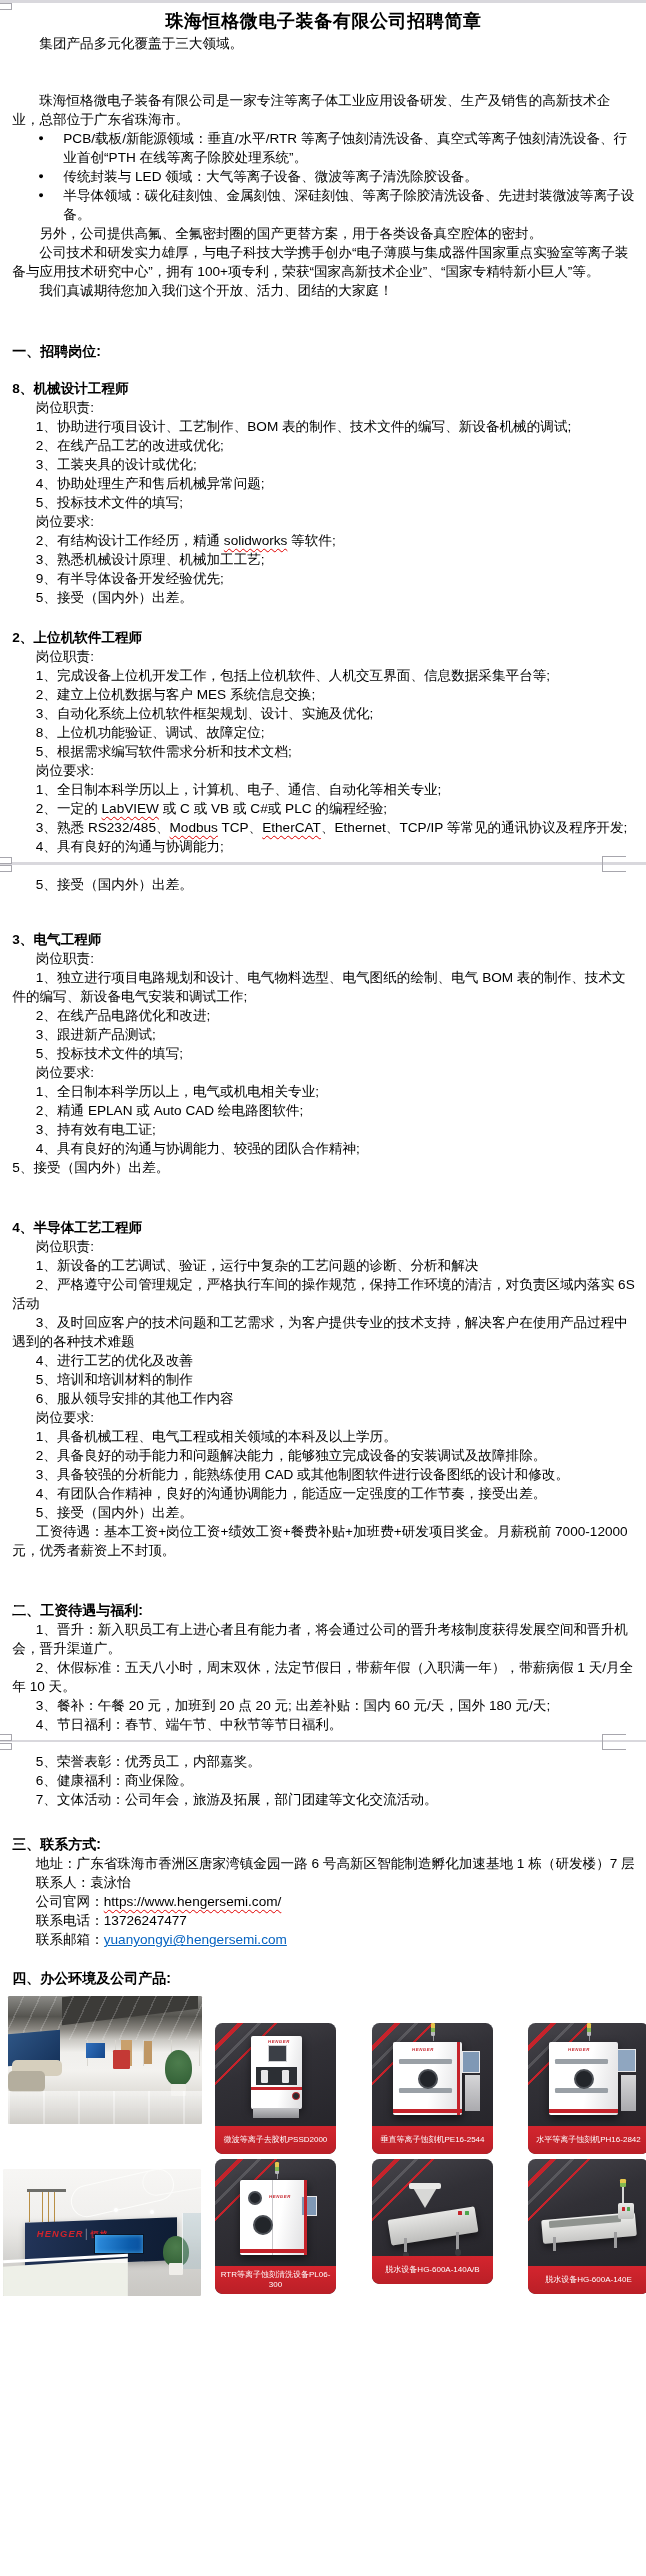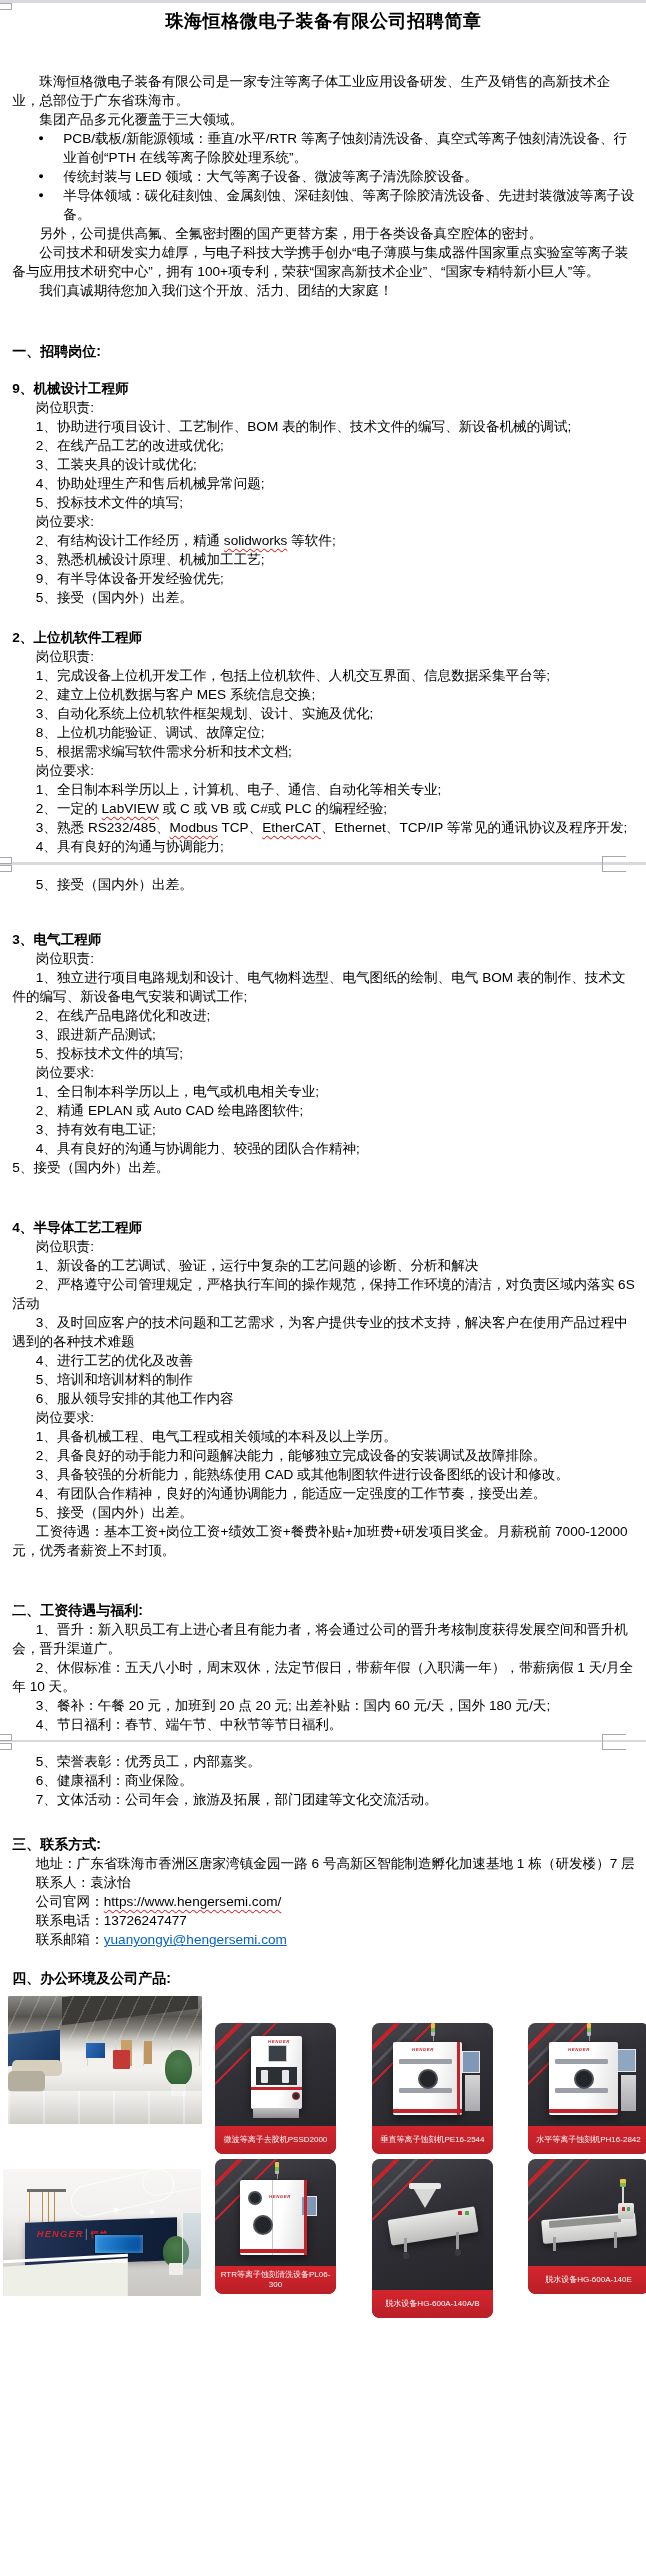--- a/index.html
+++ b/index.html
@@ -28,50 +28,50 @@
   .gallery{position:relative;height:312px;margin:8.6px -12.3px 0;}
   .photo{position:absolute;overflow:hidden;border-radius:1.2px;}
   #photo1{left:8px;top:0;width:194px;height:128px;background:linear-gradient(180deg,#8b8a86 0%,#55544f 16%,#8a8781 26%,#c9c7c2 34%,#f0efec 44%,#f3f2ef 58%,#e2e0db 74%,#d2d0cb 100%);}
   #photo2{left:3.1px;top:173px;width:198px;height:127px;background:linear-gradient(180deg,#f7f6f4 0%,#f1f0ee 36%,#e6e5e2 52%,#d4d3d0 70%,#c9c7c3 100%);}
   .abs{position:absolute;}
   .pcard{position:absolute;width:121px;border-radius:7.4px;background:linear-gradient(160deg,#47464c 0%,#313036 35%,#232227 100%);overflow:hidden;}
   #card1{left:215px;top:27px;height:131px;}
   #card2{left:372px;top:27px;height:131px;}
   #card3{left:528px;top:27px;height:131px;}
   #card4{left:215px;top:163px;height:135px;}
-  #card5{left:372px;top:163px;height:159px;}
+  #card5{left:372px;top:163px;height:125px;}
   #card6{left:528px;top:163px;height:135px;}
   .slash{position:absolute;top:0;left:0;width:80px;height:80px;background:linear-gradient(135deg,transparent 16px,#c5232b 16px,#c5232b 20px,transparent 20px,transparent 30px,rgba(255,255,255,.14) 30px,rgba(255,255,255,.14) 33px,transparent 33px,transparent 42px,#c5232b 42px,#c5232b 44px,transparent 44px);}
   .plabel{position:absolute;left:0;right:0;bottom:0;height:28px;background:linear-gradient(180deg,#d4252e 0%,#ba1f27 100%);color:#fff;font-size:8px;line-height:10px;display:flex;align-items:center;justify-content:center;text-align:center;padding:0 5px;box-sizing:border-box;}
   .art{position:absolute;left:0;right:0;top:0;bottom:28px;}
   .brandtag{position:absolute;color:#c5232b;font-size:4.3px;font-weight:700;font-style:italic;letter-spacing:0.6px;}
   .tower{position:absolute;width:4.3px;height:12.3px;background:linear-gradient(180deg,#e5c64d 0 38%,#82b850 38% 72%,#b9b9bd 72% 100%);border-radius:1.2px;}
   .tower-stem{position:absolute;width:1.2px;height:6.2px;background:#9a9aa0;}
 </style>
 </head>
 <body>
 
 <div class="page">
   <div class="top-strip"></div>
   <div class="corner-marker"></div>
 
   <h1 class="title">珠海恒格微电子装备有限公司招聘简章</h1>
 
+  <p class="ind">集团产品多元化覆盖于三大领域。</p>
   <p class="ind mt62">珠海恒格微电子装备有限公司是一家专注等离子体工业应用设备研发、生产及销售的高新技术企业，总部位于广东省珠海市。</p>
-  <p class="ind">集团产品多元化覆盖于三大领域。</p>
   <p class="bullet"><span class="dot">●</span><span>PCB/载板/新能源领域：垂直/水平/RTR 等离子蚀刻清洗设备、真空式等离子蚀刻清洗设备、行业首创“PTH 在线等离子除胶处理系统”。</span></p>
   <p class="bullet"><span class="dot">●</span><span>传统封装与 LED 领域：大气等离子设备、微波等离子清洗除胶设备。</span></p>
   <p class="bullet"><span class="dot">●</span><span>半导体领域：碳化硅刻蚀、金属刻蚀、深硅刻蚀、等离子除胶清洗设备、先进封装微波等离子设备。</span></p>
   <p class="ind">另外，公司提供高氟、全氟密封圈的国产更替方案，用于各类设备真空腔体的密封。</p>
   <p class="ind">公司技术和研发实力雄厚，与电子科技大学携手创办“电子薄膜与集成器件国家重点实验室等离子装备与应用技术研究中心”，拥有 100+项专利，荣获“国家高新技术企业”、“国家专精特新小巨人”等。</p>
   <p class="ind">我们真诚期待您加入我们这个开放、活力、团结的大家庭！</p>
 
   <h2 class="sec mt66">一、招聘岗位:</h2>
 
-  <h3 class="job mt30">9、机械设计工程师</h3>
+  <h3 class="job mt30">8、机械设计工程师</h3>
   <p class="item">岗位职责:</p>
   <p class="item">1、协助进行项目设计、工艺制作、BOM 表的制作、技术文件的编写、新设备机械的调试;</p>
   <p class="item">2、在线产品工艺的改进或优化;</p>
   <p class="item">3、工装夹具的设计或优化;</p>
   <p class="item">4、协助处理生产和售后机械异常问题;</p>
   <p class="item">5、投标技术文件的填写;</p>
   <p class="item">岗位要求:</p>
   <p class="item"><span>2、有结构设计工作经历，精通 </span><span class="spell">solidworks</span><span> 等软件;</span></p>
   <p class="item">3、熟悉机械设计原理、机械加工工艺;</p>
   <p class="item">9、有半导体设备开发经验优先;</p>

